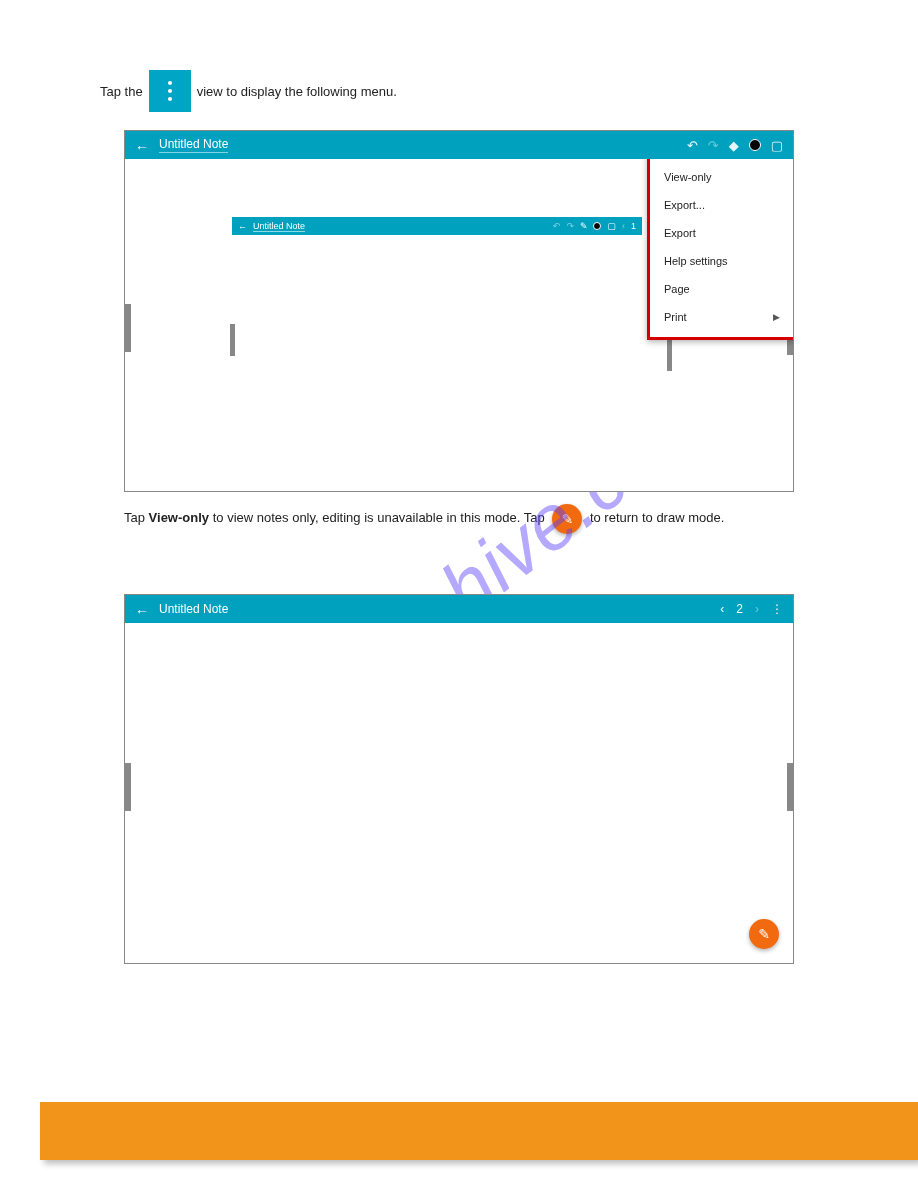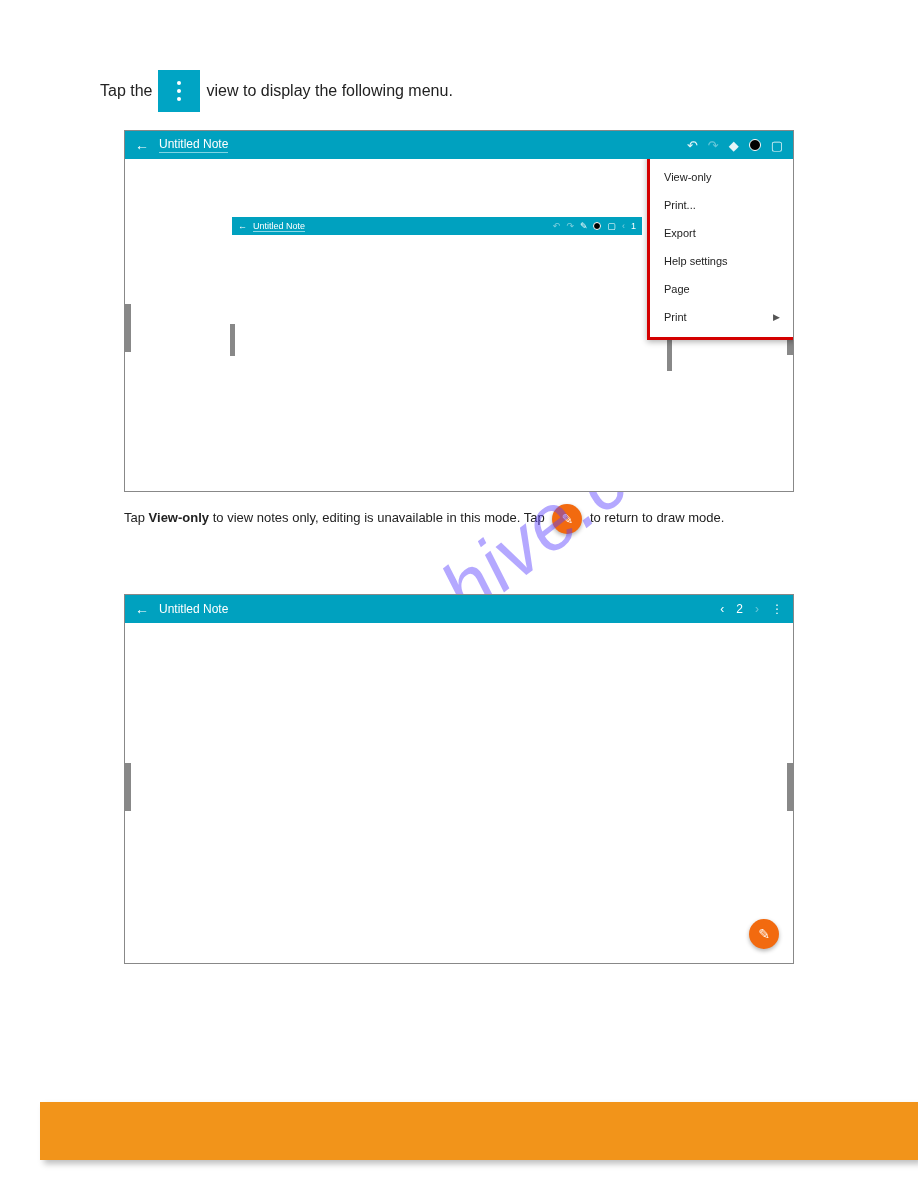--- a/index.html
+++ b/index.html
@@ -1,18 +1,18 @@
 <!DOCTYPE html>
 <html><head>
 <meta charset="utf-8">
 <style>
   * { box-sizing: border-box; margin: 0; padding: 0; }
   body { width: 918px; height: 1188px; background: #fff; font-family: Arial, sans-serif; position: relative; }
   .content { padding: 70px 100px 0 100px; }
-  .intro { font-size: 16px; color: #222; display: flex; align-items: center; gap: 6px; margin-bottom: 10px; }
+  .intro { font-size: 13px; color: #222; display: flex; align-items: center; gap: 6px; margin-bottom: 10px; }
   .menu-icon-btn { width: 42px; height: 42px; background: #00a4c4; display: inline-flex; align-items: center; justify-content: center; }
   .dots { display: flex; flex-direction: column; gap: 4px; }
   .dots span { width: 4px; height: 4px; background: #fff; border-radius: 50%; }
 
   .screenshot { position: relative; border: 1px solid #888; width: 670px; margin: 18px auto 0 auto; }
   .screenshot.second { margin-top: 60px; }
   .ss-body { height: 332px; background: #fff; position: relative; overflow: hidden; }
 
   .toolbar { height: 28px; background: #00a1bf; display: flex; align-items: center; padding: 0 10px; color: #fff; font-size: 12px; gap: 10px; }
   .toolbar .arrow-back { font-size: 14px; }
@@ -87,21 +87,21 @@
       <div class="grey-tab" style="top:145px;left:-1px"></div>
       <div class="grey-tab" style="top:165px;left:105px;height:32px;width:5px"></div>
       <div class="grey-tab" style="top:180px;left:542px;height:32px;width:5px"></div>
       <div class="side-sliver" style="right:-1px"></div>
 
       <div class="dropdown">
         <div class="item">
             <span>View-only</span>
           </div>
         <div class="item">
-            <span>Print...</span>
+            <span>Export...</span>
           </div>
         <div class="item">
             <span>Export</span>
           </div>
         <div class="item">
             <span>Help settings</span>
           </div>
         <div class="item">
             <span>Page</span>
           </div>

